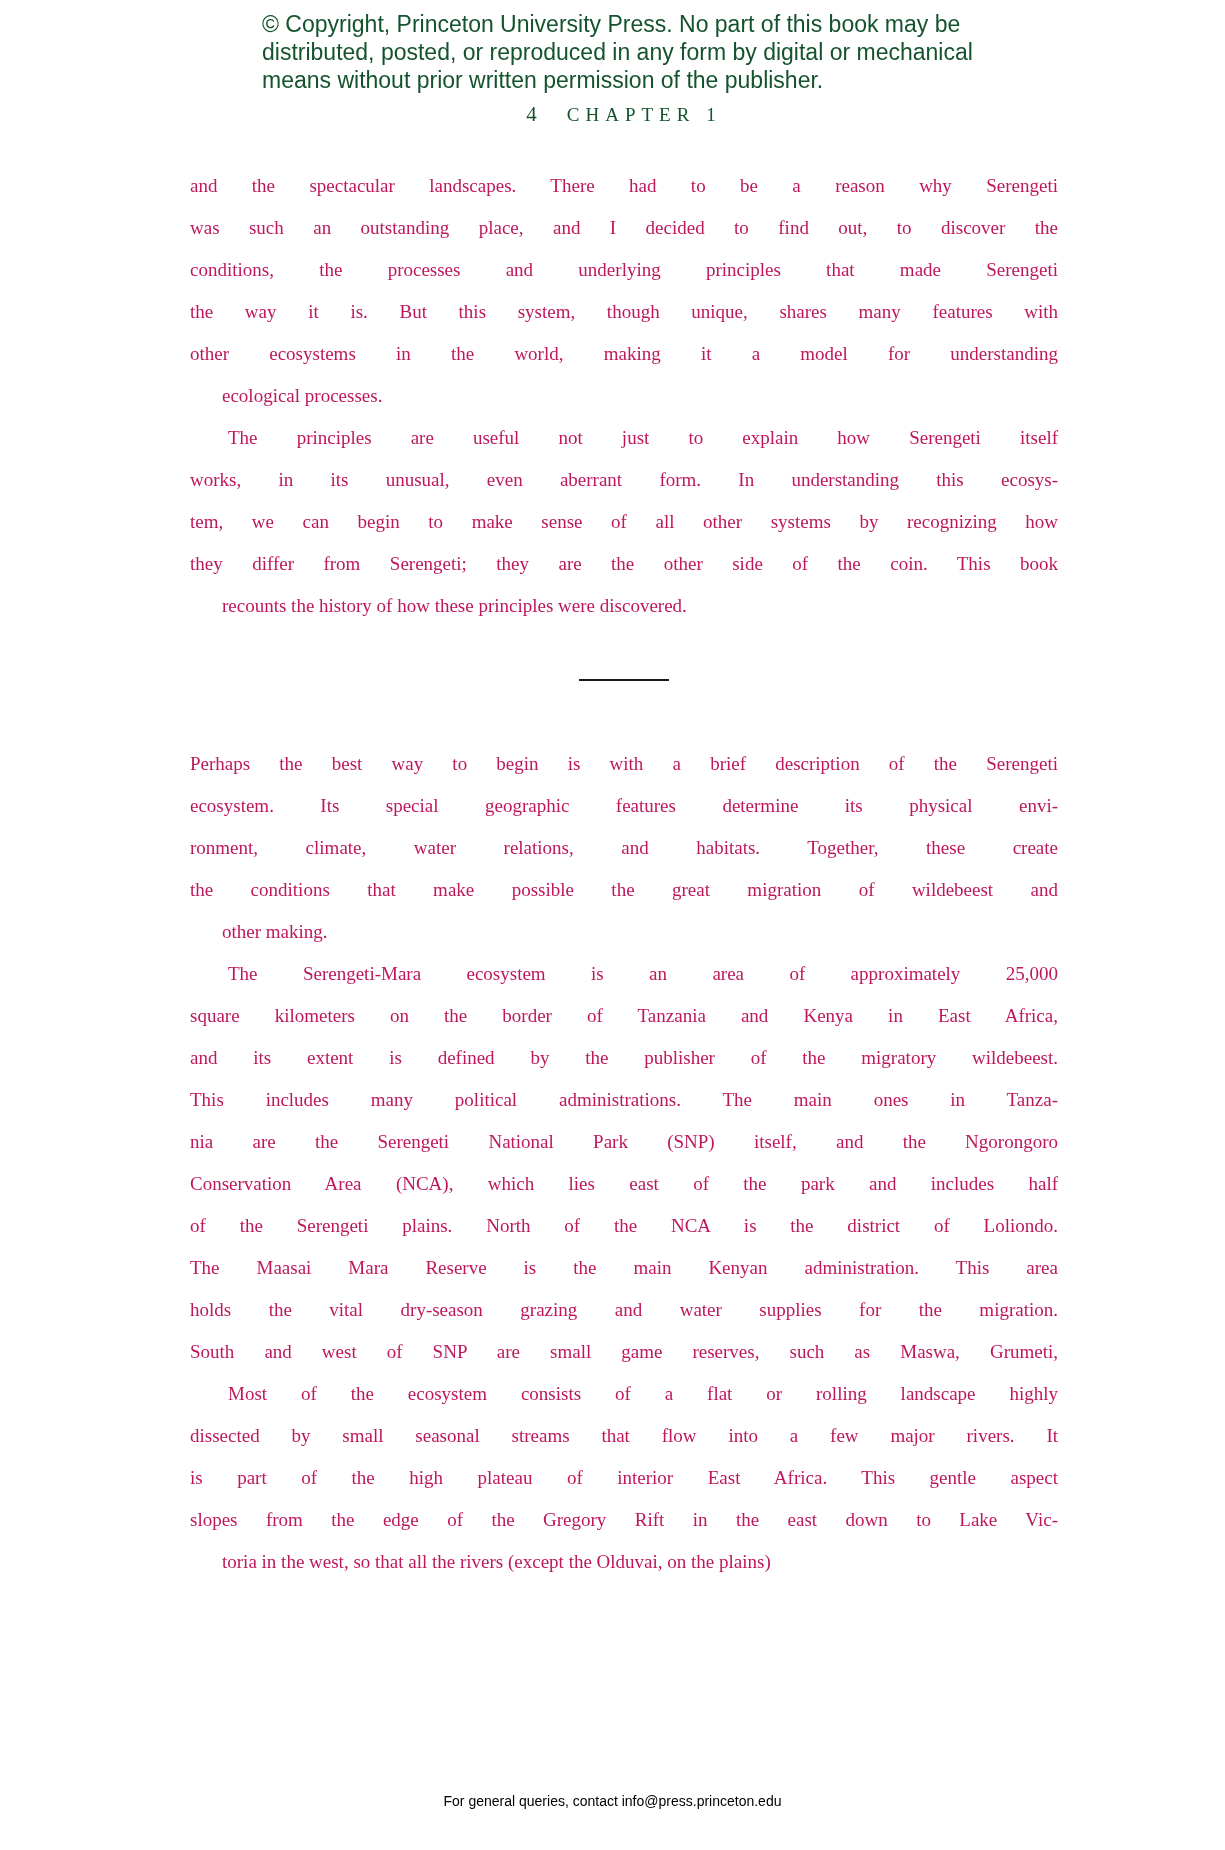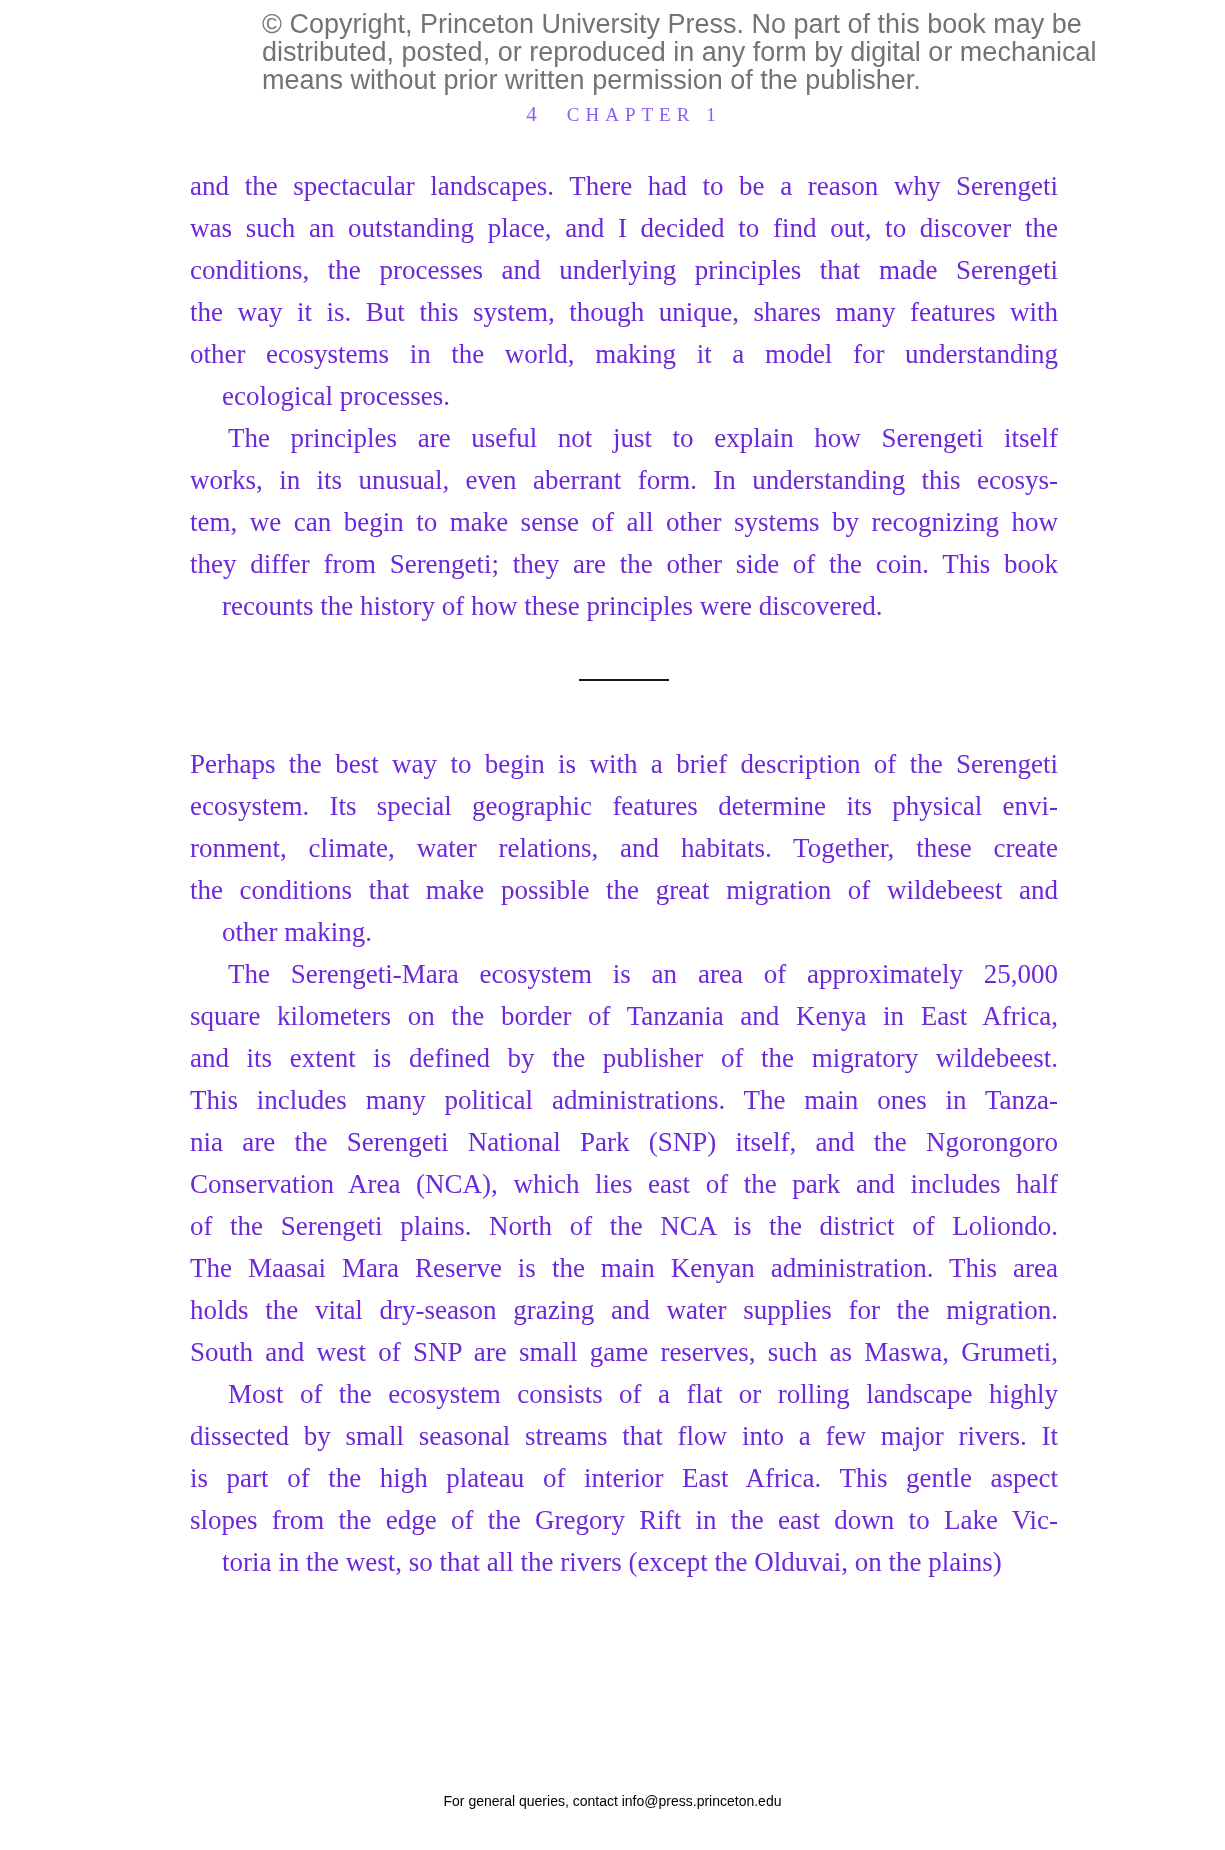--- a/index.html
+++ b/index.html
@@ -10,47 +10,47 @@
     background:#ffffff;
     font-family:"Liberation Serif", serif;
     color:#1b1b1b;
     overflow:hidden;
   }
   .copyright {
     position:absolute;
     left:262px;
     top:10px;
     font-family:"Liberation Sans", sans-serif;
-    font-size:27px;
+    font-size:23px;
     line-height:28px;
-    color:#737373;
+    color:#14532d;
   }
   .pagehead {
     position:absolute;
     top:102px;
     left:190px;
     width:868px;
     text-align:center;
-    color:#8b5cf6;
+    color:#14532d;
   }
   .pagehead .pagenum {
     font-size:21px;
     margin-right:30px;
   }
   .pagehead .chapter {
     font-size:19px;
     letter-spacing:6px;
   }
   .bodytext {
     position:absolute;
     left:190px;
     top:165px;
     width:868px;
-    font-size:27px;
-    color:#6d28d9;
+    font-size:19px;
+    color:#be185d;
   }
   .para { margin:0; }
   .line {
     line-height:42px;
     height:42px;
     text-align:justify;
     text-align-last:justify;
   }
   .line.last { text-align-last:left;margin-left:32px; }
   .line.indent { padding-left:38px; box-sizing:border-box;font-family:Liberation Serif, serif; }

